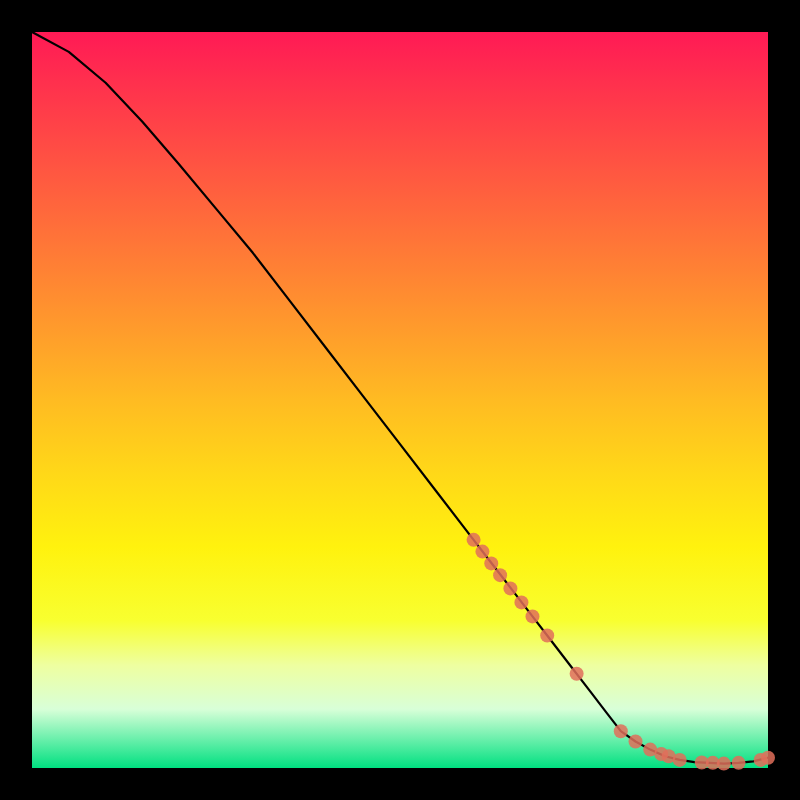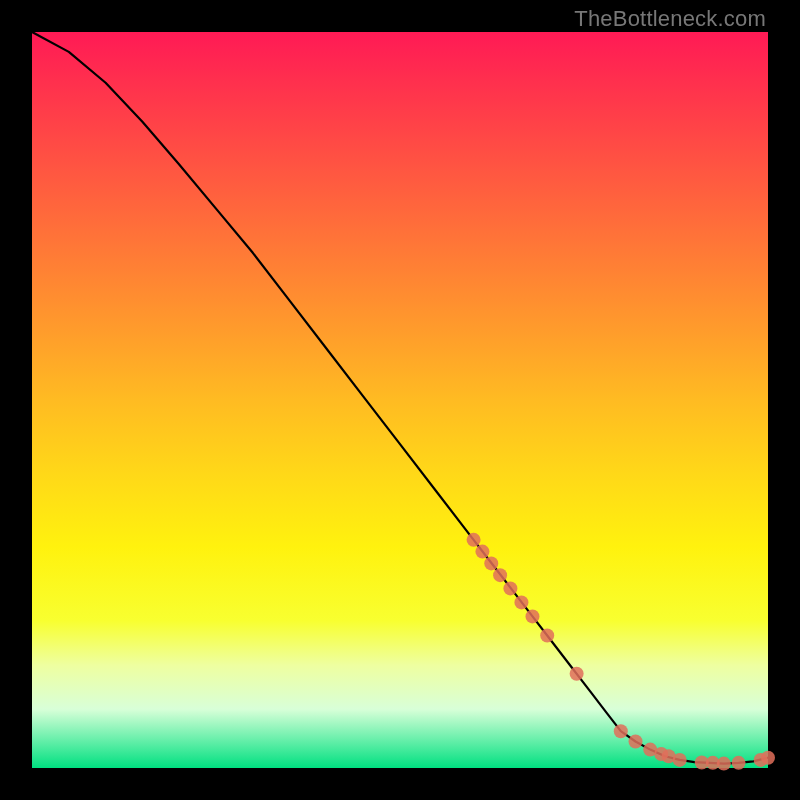--- a/index.html
+++ b/index.html
@@ -56,21 +56,20 @@
     letter-spacing: 0.2px;
     user-select: none;
   }
 </style>
 </head>
 <body>
 
 <div class="stage">
   <div class="plot-area"></div>
 
-  <div class="watermark">TheBottleneck.com</div>
 
   <svg class="overlay" viewBox="0 0 800 800">
     <path id="curve-path" fill="none" stroke="#000" stroke-width="2.2" stroke-linecap="round" stroke-linejoin="round" d="M32.00 32.00 L68.80 51.87 L105.60 82.78 L142.40 121.79 L179.20 164.48 L216.00 208.64 L252.80 252.80 L289.60 300.64 L326.40 348.48 L363.20 396.32 L400.00 444.16 L436.80 492.00 L473.60 539.84 L488.32 558.98 L510.40 587.68 L532.48 616.38 L547.20 635.52 L569.28 664.22 L591.36 692.93 L606.08 712.06 L620.80 731.20 L635.52 741.50 L650.24 749.60 L664.96 756.22 L679.68 759.90 L694.40 762.11 L709.12 762.85 L723.84 763.58 L738.56 762.85 L753.28 761.38 L768.00 757.70"></path>
     <g id="marker-group">
         <circle cx="473.60" cy="539.84" r="7" fill="#e06e5a" fill-opacity="0.85"></circle>
         <circle cx="482.43" cy="551.62" r="7" fill="#e06e5a" fill-opacity="0.85"></circle>
         <circle cx="491.26" cy="563.39" r="7" fill="#e06e5a" fill-opacity="0.85"></circle>
         <circle cx="500.10" cy="575.17" r="7" fill="#e06e5a" fill-opacity="0.85"></circle>
         <circle cx="510.40" cy="588.42" r="7" fill="#e06e5a" fill-opacity="0.85"></circle>
         <circle cx="521.44" cy="602.40" r="7" fill="#e06e5a" fill-opacity="0.85"></circle>

